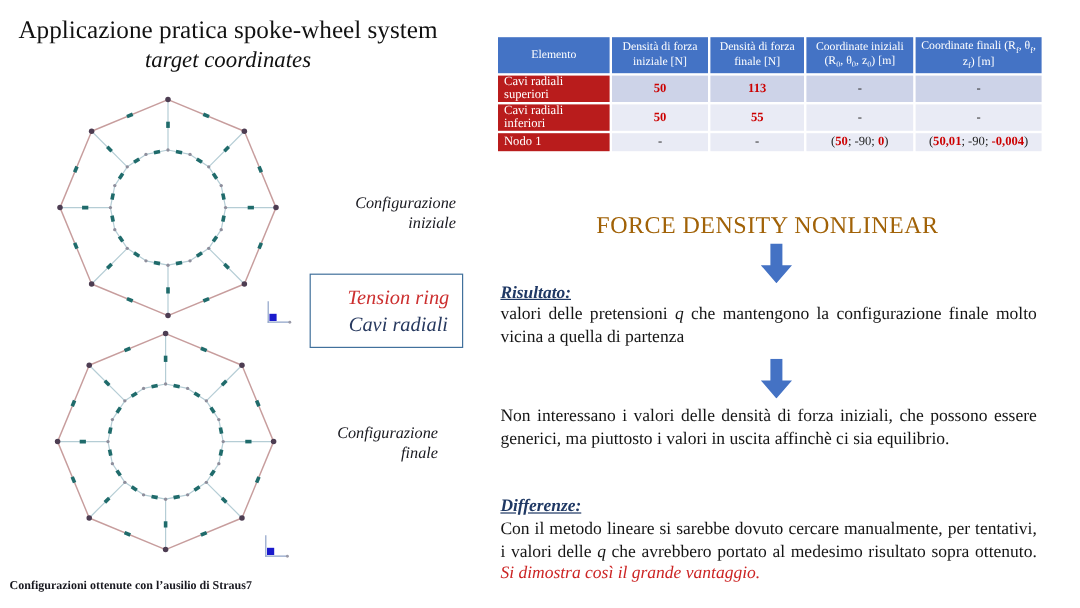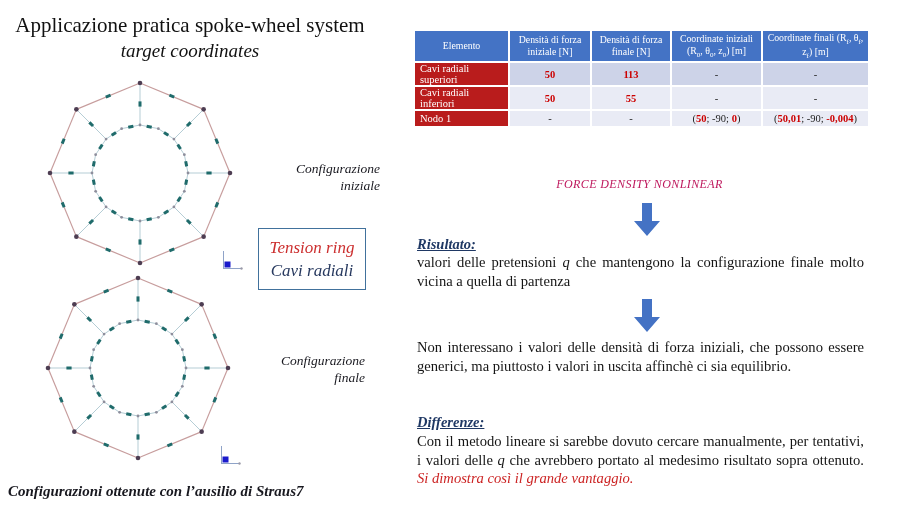--- a/index.html
+++ b/index.html
@@ -3,41 +3,41 @@
 <meta charset="utf-8">
 <style>
   html,body{margin:0;padding:0;background:#fff;}
   .slide{position:relative;width:900px;height:507px;background:#fff;overflow:hidden;
          font-family:"Liberation Serif",serif;color:#1a1a1a;}
   .abs{position:absolute;}
   .title{left:10px;top:13px;width:360px;text-align:center;font-size:21px;color:#111;}
   .subtitle{left:10px;top:40px;width:360px;text-align:center;font-size:19px;font-style:italic;color:#111;}
   .cfg-label{font-size:13.5px;font-style:italic;text-align:right;color:#18181f;line-height:1.25;}
   .legend-box{left:258px;top:228px;width:106px;height:60px;border:1px solid #41719c;
-              display:flex;flex-direction:column;justify-content:center;gap:3px;text-align:center;}
+              display:flex;flex-direction:column;justify-content:center;gap:3px;text-align:center;padding-left:20px;}
   .legend-tension{font-size:17px;font-style:italic;color:#cc2f2f;}
   .legend-cavi{font-size:17px;font-style:italic;color:#27395f;}
-  .caption{left:8px;top:483px;font-size:15px;font-style:italic;font-weight:bold;color:#18181f;}
+  .caption{left:8px;top:483px;font-size:10px;font-weight:bold;color:#18181f;}
   
   table.res{position:absolute;left:413px;top:29px;border-collapse:separate;border-spacing:2px;
             font-family:"Liberation Serif",serif;}
   table.res th,table.res td{margin:0;padding:0 2px;}
   table.res thead th{background:#4473c5;color:#fff;font-weight:normal;font-size:9.8px;
                      line-height:1.18;text-align:center;height:30px;}
   table.res tbody th{background:#b91c1c;color:#fff;font-weight:normal;font-size:10.5px;
                      text-align:left;padding-left:5px;height:15px;}
   table.res tbody td{font-size:10.5px;text-align:center;height:15px;color:#222;}
   table.res tbody tr.band-a td{background:#cdd3e8;}
   table.res tbody tr.band-b td{background:#e9ebf5;}
   table.res .red, .red{color:#cc0000;font-weight:bold;}
   table.res sub{font-size:7px;}
   
   .intro1{left:417px;top:155px;width:445px;text-align:center;font-size:14.5px;}
-  .intro2{left:417px;top:177px;width:445px;text-align:center;font-size:12px;font-style:italic;
-          color:#be185d;letter-spacing:.4px;}
+  .intro2{left:417px;top:177px;width:445px;text-align:center;font-size:20px;
+          color:#a16207;letter-spacing:.4px;}
   .arrow{width:26px;height:33px;}
   .sec-label{font-size:14.5px;font-style:italic;font-weight:bold;color:#1f3864;
              text-decoration:underline;}
   .para{width:447px;font-size:14.6px;text-align:justify;line-height:1.28;color:#151515;}
   .q-it{font-style:italic;}
   .red-it{color:#cc2424;font-style:italic;font-weight:normal;}
 </style>
 </head>
 <body>
 

